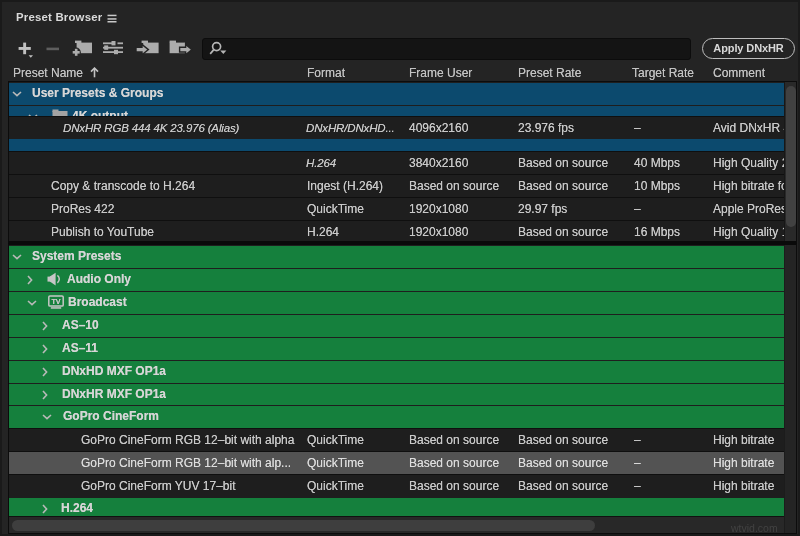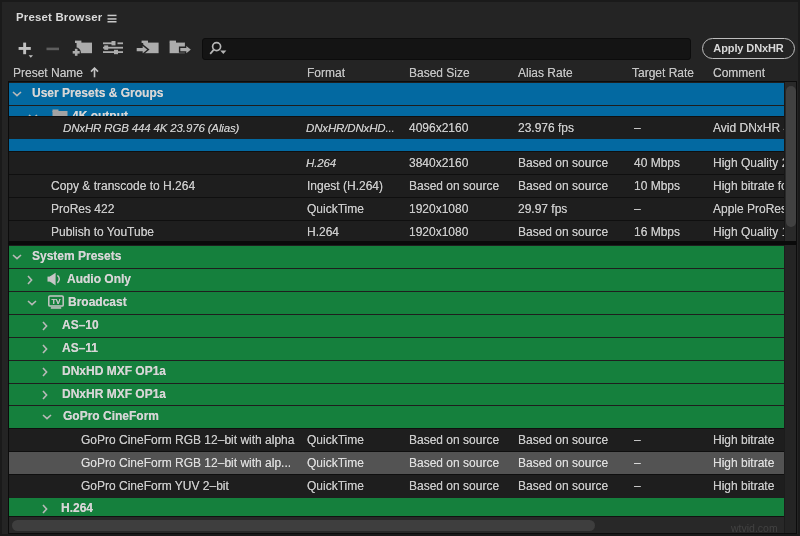--- a/index.html
+++ b/index.html
@@ -13,21 +13,21 @@
   
   #search{left:200px;top:36px;width:489px;height:22px;background:#141414;
     border-radius:3px;border:1px solid #0c0c0c;box-sizing:border-box;}
   
   #btn{left:700px;top:36px;width:93px;height:21px;border:1.5px solid #bdbdbd;
     border-radius:11px;box-sizing:border-box;text-align:center;
     font-size:11px;font-weight:bold;color:#d8d8d8;line-height:18px;letter-spacing:-.1px;}
   
   .colh{top:64px;font-size:12px;color:#c3c3c3;height:14px;line-height:14px;text-shadow:0 0 .6px rgba(195,195,195,.85);}
   
-  .tree{left:6px;width:789px;overflow:hidden;background:#0369a1;border:1px solid #0c0c0c;box-sizing:border-box;}
+  .tree{left:6px;width:789px;overflow:hidden;background:#0c4a6e;border:1px solid #0c0c0c;box-sizing:border-box;}
   #tree1{top:79px;height:163px;border-bottom-width:3px;border-bottom-color:#0a0a0a;}
   #tree2{top:242px;height:290px;background:#15803d;border-top-color:#0a0a0a;}
   .row{position:absolute;left:0;width:775px;height:23px;line-height:22.5px;overflow:hidden;
     font-size:12px;color:#c9c9c9;text-shadow:0 0 .6px rgba(201,201,201,.9);}
   .row span{position:absolute;white-space:nowrap;}
   .grp{font-weight:bold;color:#d6d6d6;box-shadow:inset 0 1px 0 #1e1e1e;}
   .leaf{background:#1e1e1e;border-top:1px solid #0f0f0f;box-sizing:border-box;}
   .sel{background:#535353;color:#dedede;}
   .it{font-style:italic;font-size:11.5px;letter-spacing:-.15px;}
   .it span[style*="font-style:normal"]{font-size:12px;letter-spacing:0;}
@@ -108,22 +108,22 @@
   <div class="abs" id="btn">Apply DNxHR</div>
 
   <div class="abs colh" style="left:11px;">Preset Name</div>
   <svg class="ic" style="left:88px;top:65px" width="9" height="11" viewBox="0 0 9 11">
     <g stroke="#c3c3c3" stroke-width="1.6" fill="none">
         <line x1="4.5" y1="10.3" x2="4.5" y2="1.5"></line>
         <path d="M1 4.6 L4.5 1.1 L8 4.6"></path>
       </g>
   </svg>
   <div class="abs colh" style="left:305px;">Format</div>
-  <div class="abs colh" style="left:407px;">Based Size</div>
-  <div class="abs colh" style="left:516px;">Alias Rate</div>
+  <div class="abs colh" style="left:407px;">Frame User</div>
+  <div class="abs colh" style="left:516px;">Preset Rate</div>
   <div class="abs colh" style="left:630px;">Target Rate</div>
   <div class="abs colh" style="left:711px;">Comment</div>
 
   <div class="abs tree" id="tree1">
   <div class="row grp" style="top:0px;height:23px;">
         <svg style="position:absolute;left:3px;top:9px" width="10" height="6" viewBox="0 0 10 6">
           <path d="M1 1 L5 4.6 L9 1" fill="none" stroke="#b9b9b9" stroke-width="1.6"></path>
         </svg>
         <span style="left:23px;">User Presets &amp; Groups</span>
       </div>
@@ -254,21 +254,21 @@
       </div>
   <div class="row leaf sel" style="top:206px;height:23px;">
         <span style="left:72px;">GoPro CineForm RGB 12–bit with alp...</span>
         <span style="left:298px;">QuickTime</span>
         <span style="left:400px;">Based on source</span>
         <span style="left:509px;">Based on source</span>
         <span style="left:625px;">–</span>
         <span style="left:704px;">High bitrate</span>
       </div>
   <div class="row leaf" style="top:229px;height:23px;">
-        <span style="left:72px;">GoPro CineForm YUV 2–bit</span>
+        <span style="left:72px;">GoPro CineForm YUV 17–bit</span>
         <span style="left:298px;">QuickTime</span>
         <span style="left:400px;">Based on source</span>
         <span style="left:509px;">Based on source</span>
         <span style="left:625px;">–</span>
         <span style="left:704px;">High bitrate</span>
       </div>
   <div class="row grp" style="top:252px;height:23px;">
         <svg style="position:absolute;left:33px;top:7px" width="6" height="10" viewBox="0 0 6 10">
           <path d="M1 1 L4.6 5 L1 9" fill="none" stroke="#b9b9b9" stroke-width="1.6"></path>
         </svg>

